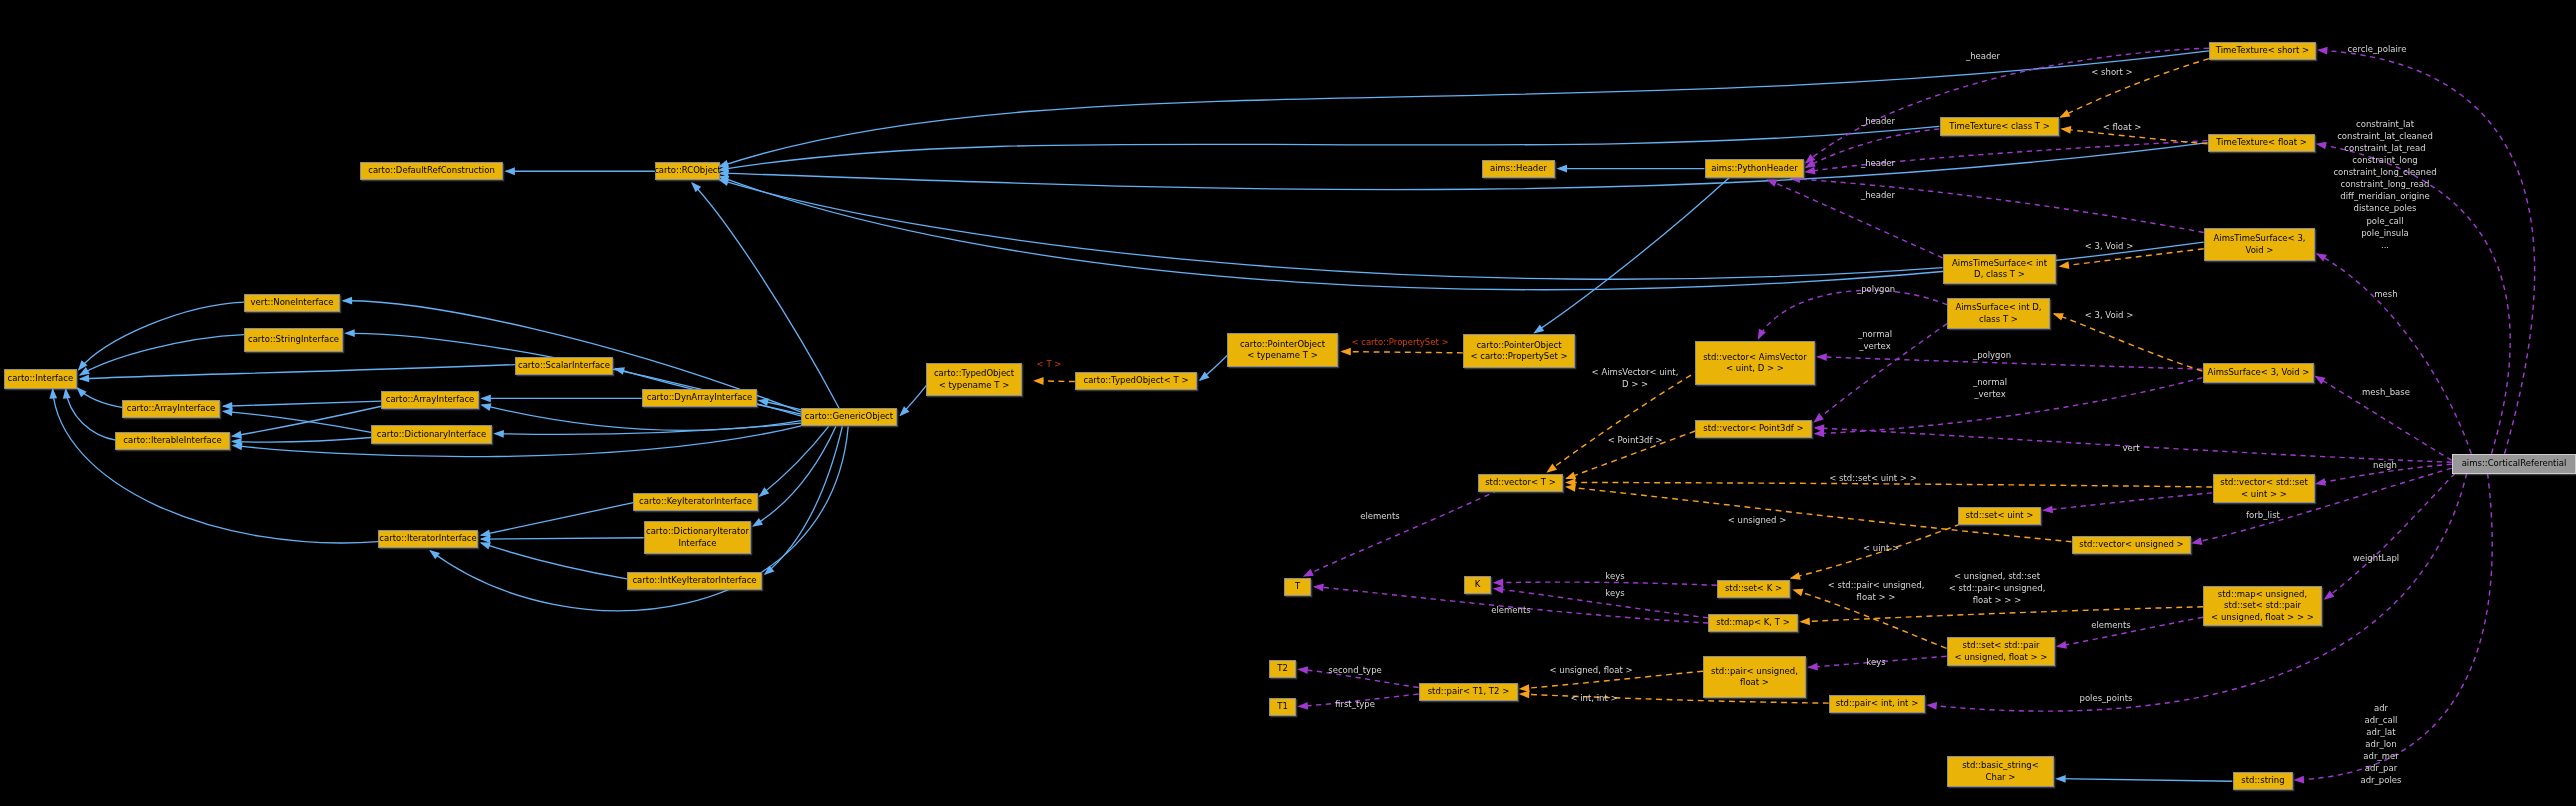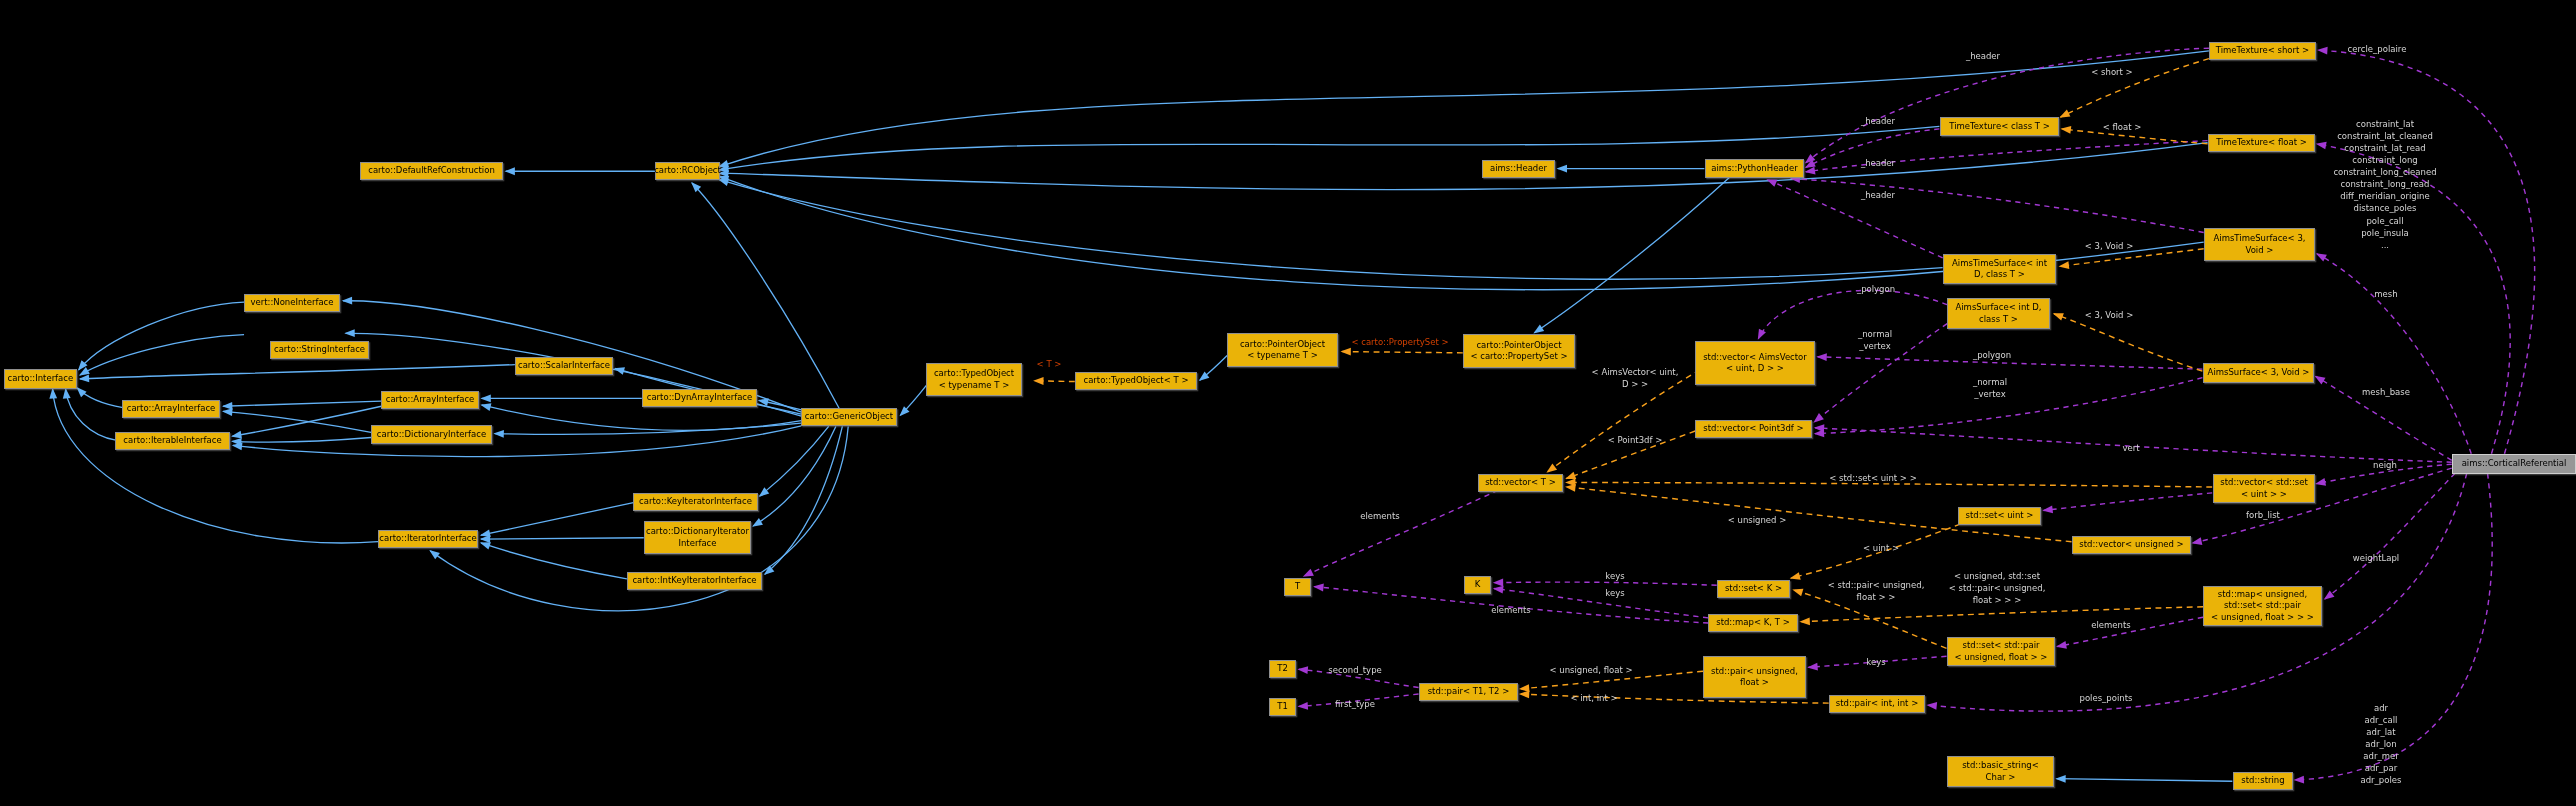--- a/index.html
+++ b/index.html
@@ -110,21 +110,21 @@
       <path d="M3397,748 Q2900,742 2405,741" class="et" stroke="#f7a01b" marker-end="url(#at)"></path>
       <path d="M3181,832 C2900,806 2600,768 2405,748" class="et" stroke="#f7a01b" marker-end="url(#at)"></path>
       <path d="M3010,805 C2930,836 2830,868 2750,888" class="et" stroke="#f7a01b" marker-end="url(#at)"></path>
       <path d="M2989,996 C2900,960 2820,926 2754,906" class="et" stroke="#f7a01b" marker-end="url(#at)"></path>
       <path d="M3383,932 C3150,938 2920,948 2765,955" class="et" stroke="#f7a01b" marker-end="url(#at)"></path>
       <path d="M2615,1031 C2510,1041 2420,1051 2334,1058" class="et" stroke="#f7a01b" marker-end="url(#at)"></path>
       <path d="M2808,1080 C2640,1078 2470,1072 2334,1066" class="et" stroke="#f7a01b" marker-end="url(#at)"></path>
     </svg>
     <div class="node" style="left: 3.9px; top: 369px; width: 73px; height: 19.5px;"><span>carto::Interface</span></div>
     <div class="node" style="left: 244px; top: 294px; width: 96px; height: 18px;"><span>vert::NoneInterface</span></div>
-    <div class="node" style="left: 244px; top: 341px; width: 99px; height: 18px; margin-left: 26px;"><span>carto::StringInterface</span></div>
+    <div class="node" style="left: 244px; top: 328px; width: 99px; height: 24px;"><span>carto::StringInterface</span></div>
     <div class="node" style="left: 515px; top: 357px; width: 98px; height: 18px;"><span>carto::ScalarInterface</span></div>
     <div class="node" style="left: 122px; top: 400px; width: 98px; height: 18px;"><span>carto::ArrayInterface</span></div>
     <div class="node" style="left: 381px; top: 391px; width: 98px; height: 18px;"><span>carto::ArrayInterface</span></div>
     <div class="node" style="left: 115px; top: 432px; width: 115px; height: 18px;"><span>carto::IterableInterface</span></div>
     <div class="node" style="left: 371px; top: 425px; width: 121px; height: 19px;"><span>carto::DictionaryInterface</span></div>
     <div class="node" style="left: 642px; top: 389px; width: 115px; height: 18px;"><span>carto::DynArrayInterface</span></div>
     <div class="node" style="left: 801px; top: 408px; width: 96px; height: 18px;"><span>carto::GenericObject</span></div>
     <div class="node" style="left: 633px; top: 493px; width: 125px; height: 18px;"><span>carto::KeyIteratorInterface</span></div>
     <div class="node" style="left: 378px; top: 530px; width: 100px; height: 18px;"><span>carto::IteratorInterface</span></div>
     <div class="node" style="left: 644px; top: 521px; width: 107px; height: 33px;"><span>carto::DictionaryIterator

